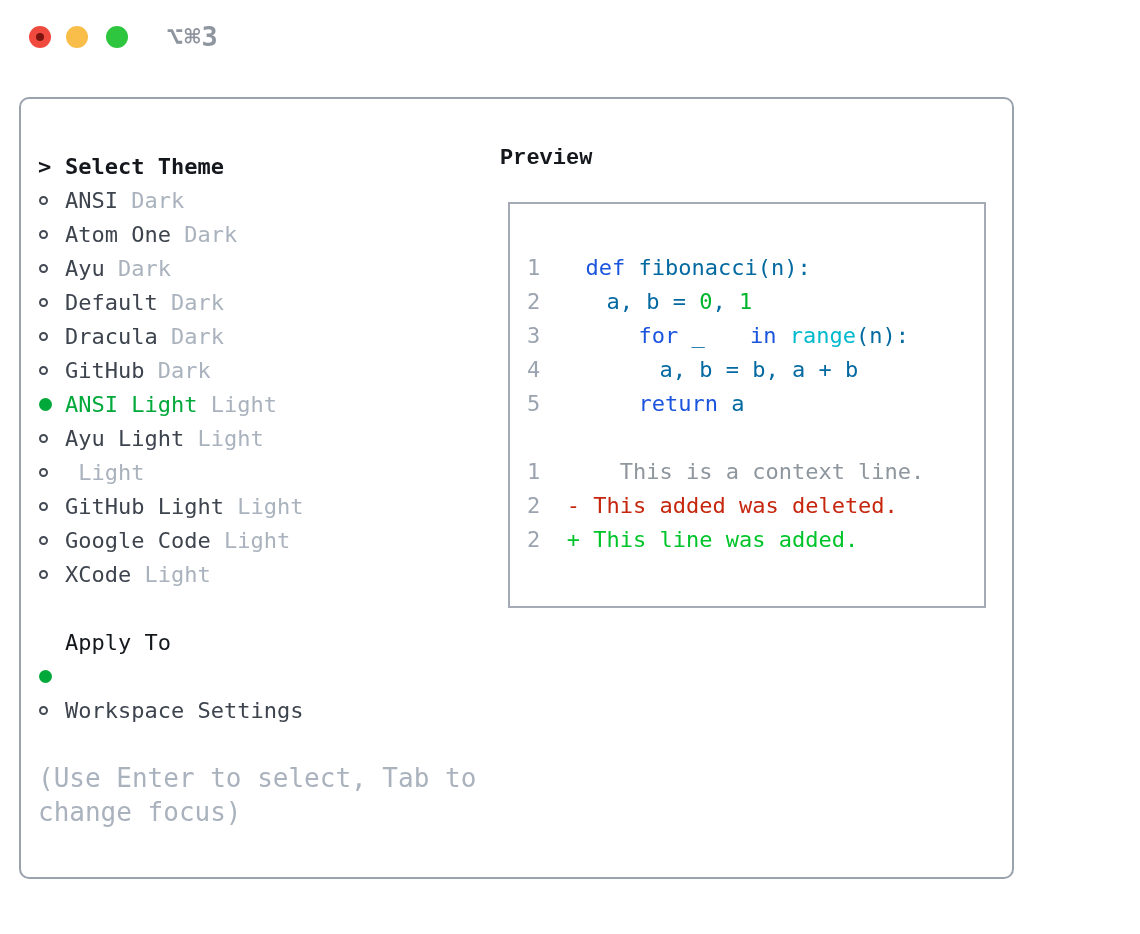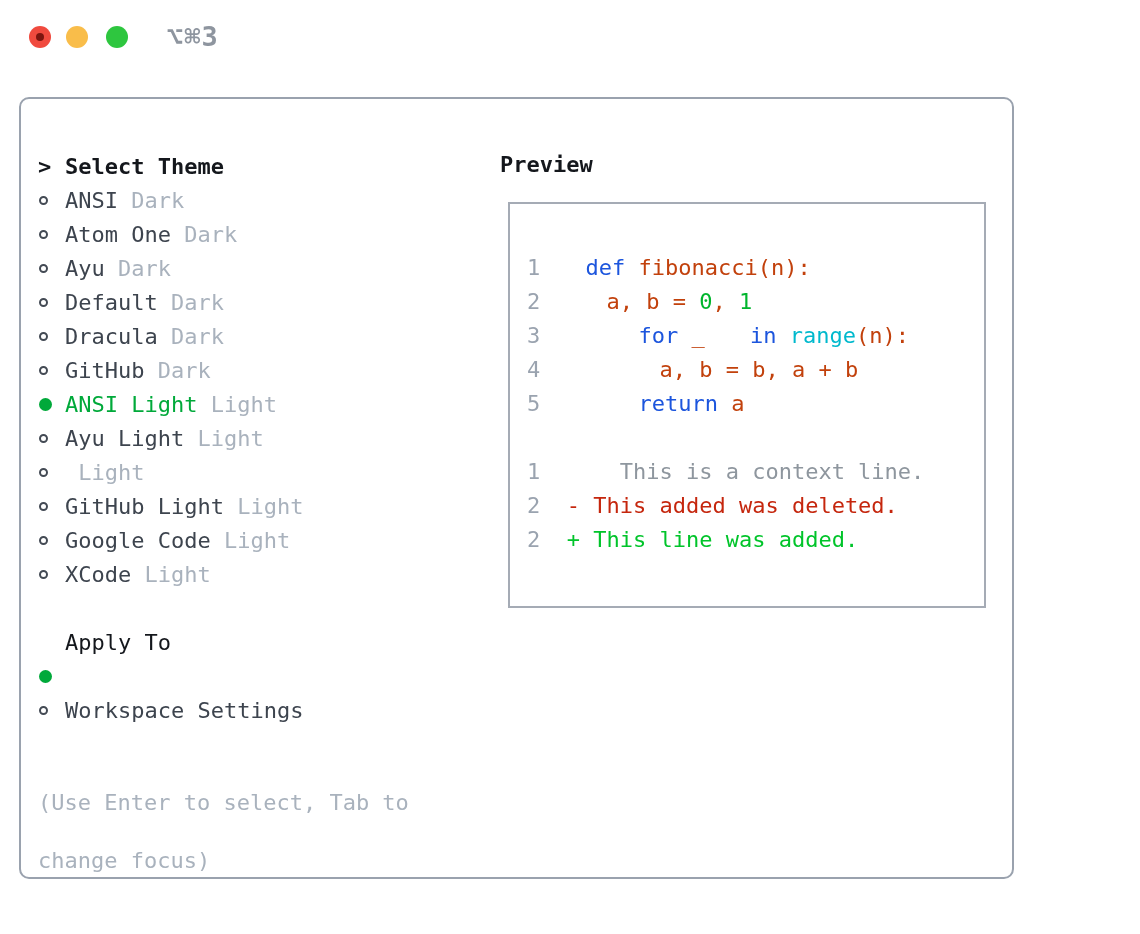--- a/index.html
+++ b/index.html
@@ -36,30 +36,30 @@
   .row{display:flex;align-items:center;height:34px;font-size:22px;white-space:pre;}
   .marker{width:27px;flex:0 0 27px;display:flex;align-items:center;color:var(--header_black);font-weight:700;}
   .radio{width:9px;height:9px;border:2px solid #434a54;border-radius:50%;margin-left:1px;}
   .radio.on{width:13px;height:13px;border:none;background:var(--ui_green);}
   .row .name{color:var(--item_text);}
   .row.selected .name{color:var(--ui_green);}
   .row .variant{color:var(--faint);margin-left:1ch;}
   .row.header .name{color:var(--header_black);font-weight:700;}
   .row.section .name{color:var(--header_black);}
   .spacer-row{height:34px;}
-  .hint{height:34px;display:flex;align-items:center;font-size:22px;color:var(--faint);white-space:pre;margin-top:24px;}
+  .hint{height:34px;display:flex;align-items:center;font-size:26px;color:var(--faint);white-space:pre;}
 
   
-  .preview-label{position:absolute;left:479px;top:48px;height:34px;display:flex;align-items:center;
-                 font-size:22px;font-weight:700;color:var(--header_black);}
+  .preview-label{position:absolute;left:479px;top:42px;height:34px;display:flex;align-items:center;
+                 font-size:22px;font-weight:700;color:var(--header_black);font-family:Liberation Mono, monospace;}
   .preview-box{position:absolute;left:487px;top:103px;width:478px;height:406px;
                border:2px solid var(--preview_border);background:#fff;padding:47px 0 0 17px;}
   .pline{height:34px;line-height:34px;font-size:22px;white-space:pre;}
   .ln{color:var(--linenum);margin-right:1ch;}
-  .t-plain{color:#c2410c;}
+  .t-plain{color:#0369a1;}
   .t-kw{color:var(--kw_blue);margin-left:32px;}
   .t-cyan{color:var(--cyan);}
   .t-lit{color:var(--lit_green);}
   .t-ctx{color:var(--ctx);}
   .t-del{color:var(--del_red);}
   .t-add{color:var(--add_green);}
 </style>
 </head>
 <body>
 

